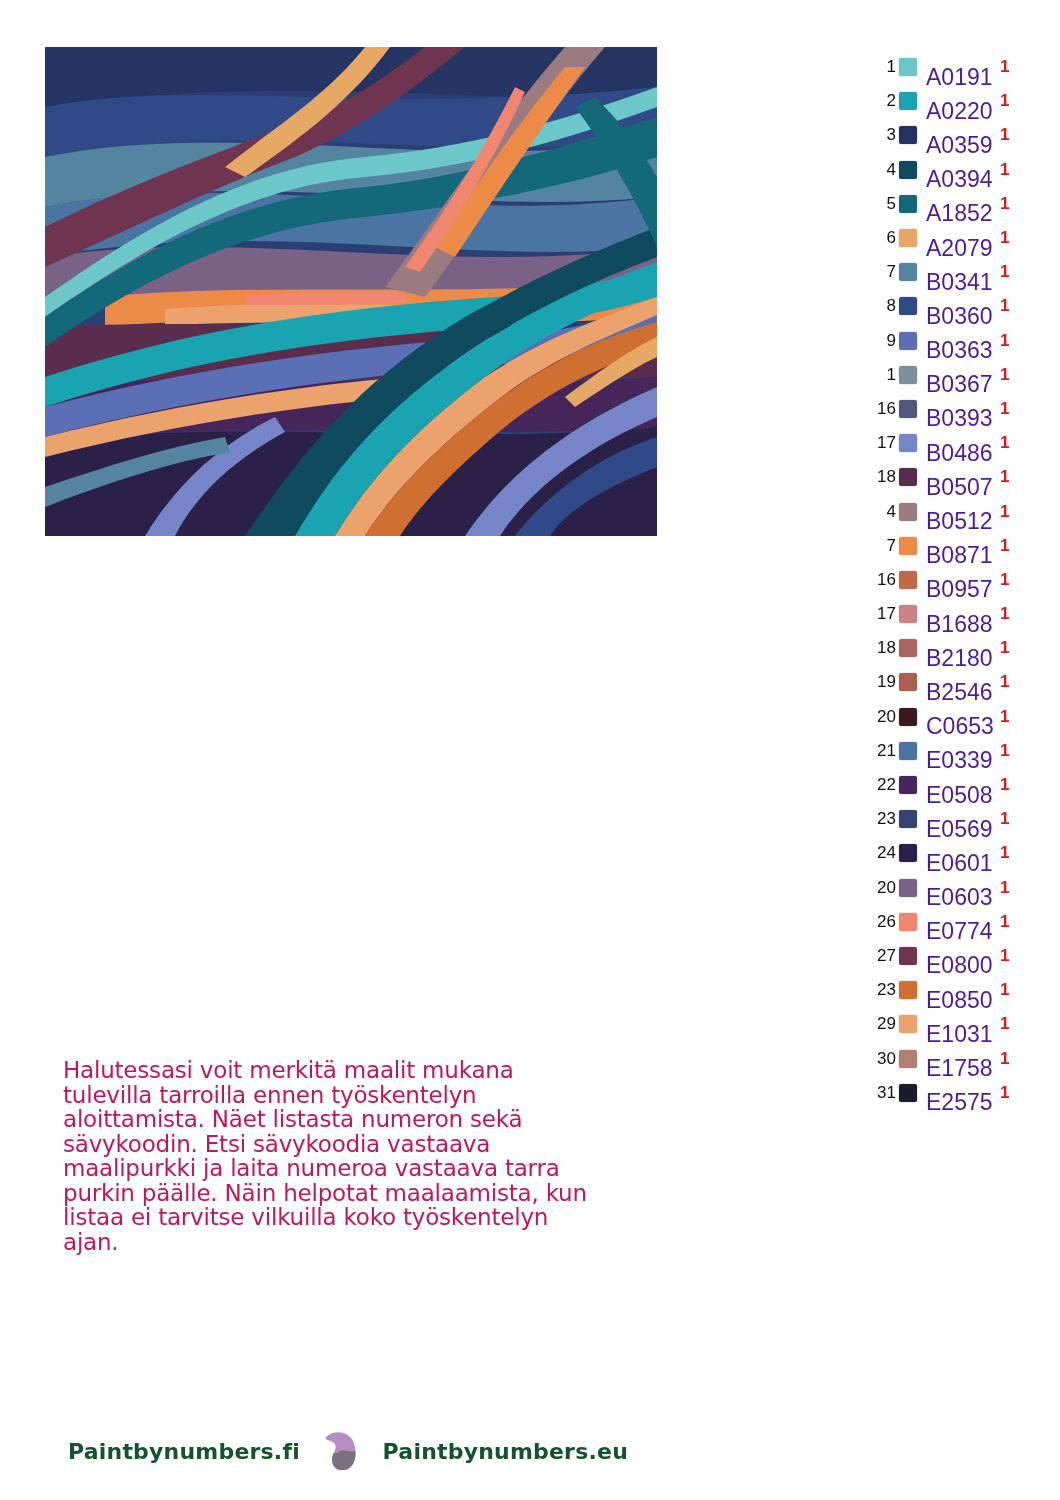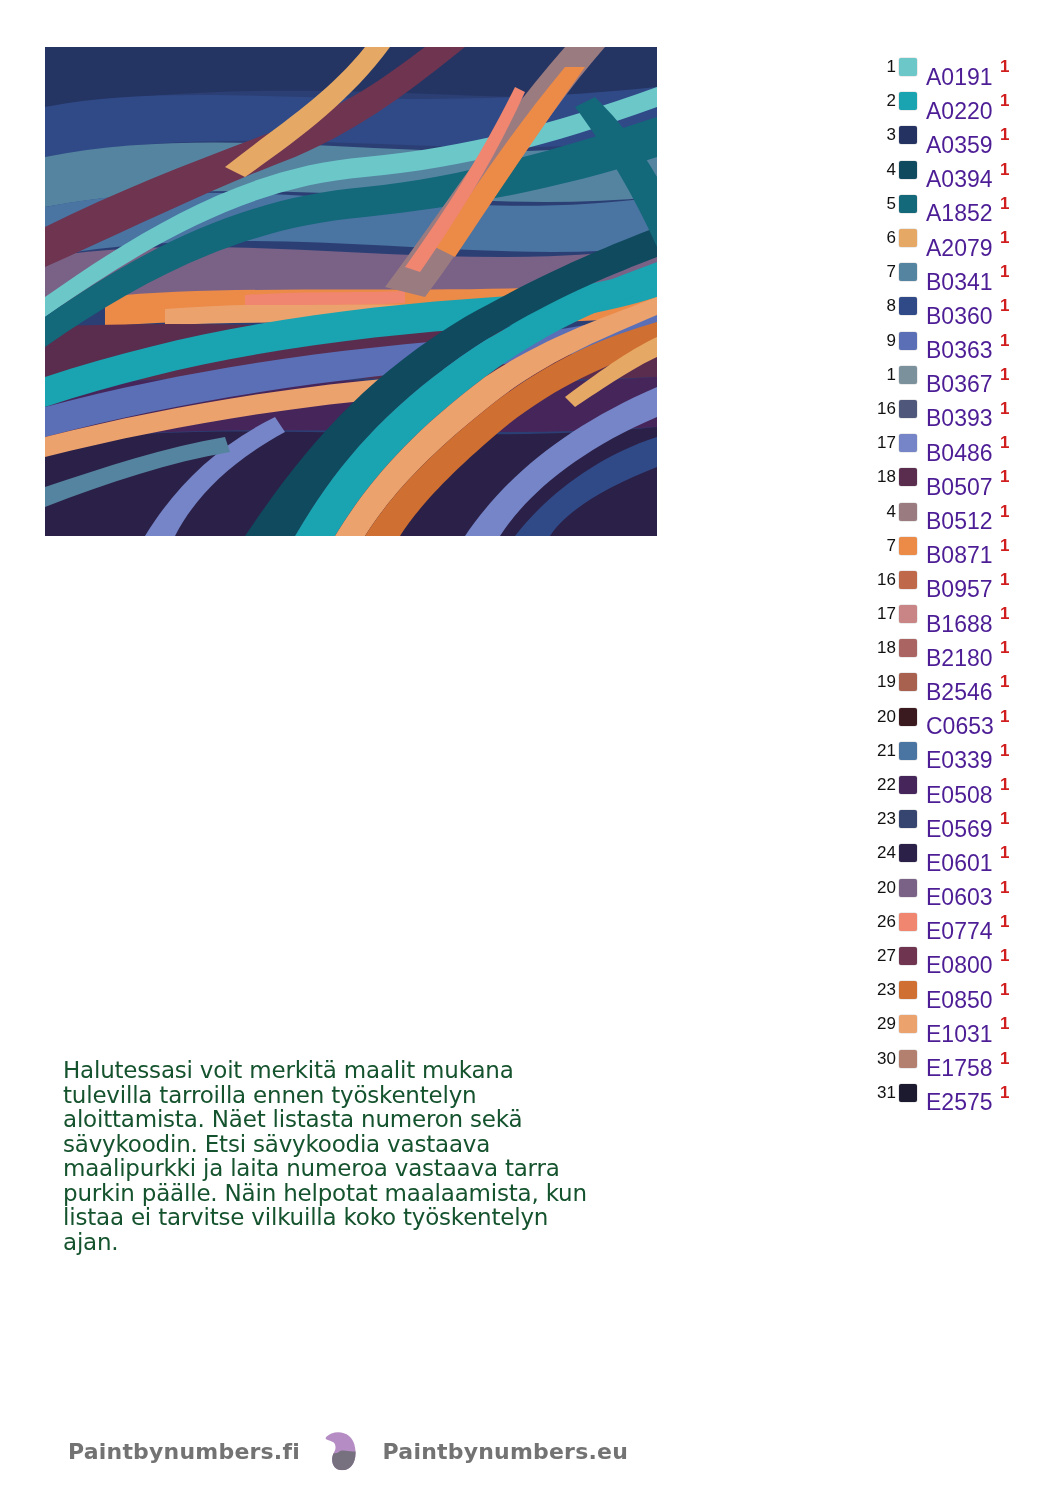--- a/index.html
+++ b/index.html
@@ -5,24 +5,24 @@
   html, body { margin: 0; padding: 0; background: #ffffff; }
   body { width: 1060px; height: 1500px; position: relative; overflow: hidden; font-family: "DejaVu Sans", sans-serif; color: #111; }
   .painting { position: absolute; left: 45px; top: 47px; width: 612px; height: 489px; overflow: hidden; background: #2b3a6b; }
   .painting svg { display: block; width: 100%; height: 100%; }
   .legend { position: absolute; left: 862px; top: 50px; width: 170px; }
   .legend-row { display: flex; align-items: center; height: 34.2px; }
   .legend-num { width: 34px; text-align: right; font-family: "Liberation Sans", sans-serif; font-size: 17px; color: #111; }
   .legend-swatch { width: 18px; height: 18px; margin-left: 3px; border-radius: 2px; box-shadow: 0 0 0 0.5px rgba(0,0,0,0.15); }
   .legend-code { margin-left: 9px; width: 64px; font-family: "Liberation Sans", sans-serif; font-size: 23px; color: #4c1d95; margin-top: 20px; }
   .legend-qty { margin-left: 10px; font-family: "Liberation Sans", sans-serif; font-size: 17px; font-weight: bold; color: #d01e1e; }
-  .instructions { position: absolute; left: 63px; top: 1058px; width: 530px; font-family: "DejaVu Sans", sans-serif; font-size: 23px; line-height: 24.5px; letter-spacing: -0.2px; color: #14532d; }
+  .instructions { position: absolute; left: 63px; top: 1058px; width: 530px; font-family: "DejaVu Sans", sans-serif; font-size: 23px; line-height: 24.5px; letter-spacing: -0.2px; color: #be185d; }
   .instructions p { margin: 0 0 12px 0; }
   .footer { position: absolute; left: 68px; top: 1428px; width: 560px; height: 46px; display: flex; align-items: center; }
-  .brand { font-family: "DejaVu Sans", sans-serif; font-weight: bold; font-size: 22px; color: #737373; letter-spacing: 0.2px; }
+  .brand { font-family: "DejaVu Sans", sans-serif; font-weight: bold; font-size: 22px; color: #14532d; letter-spacing: 0.2px; }
   .logo { width: 40px; height: 46px; margin: 0 22px 0 24px; }
 </style>
 </head>
 <body>
 
 <div class="painting">
   <svg viewBox="0 0 612 489" preserveAspectRatio="none">
     <rect x="0" y="0" width="612" height="489" fill="#2c3f75"></rect>
 
     <path d="M0,0 L612,0 L612,40 C480,70 300,20 0,60 Z" fill="#253563"></path>

